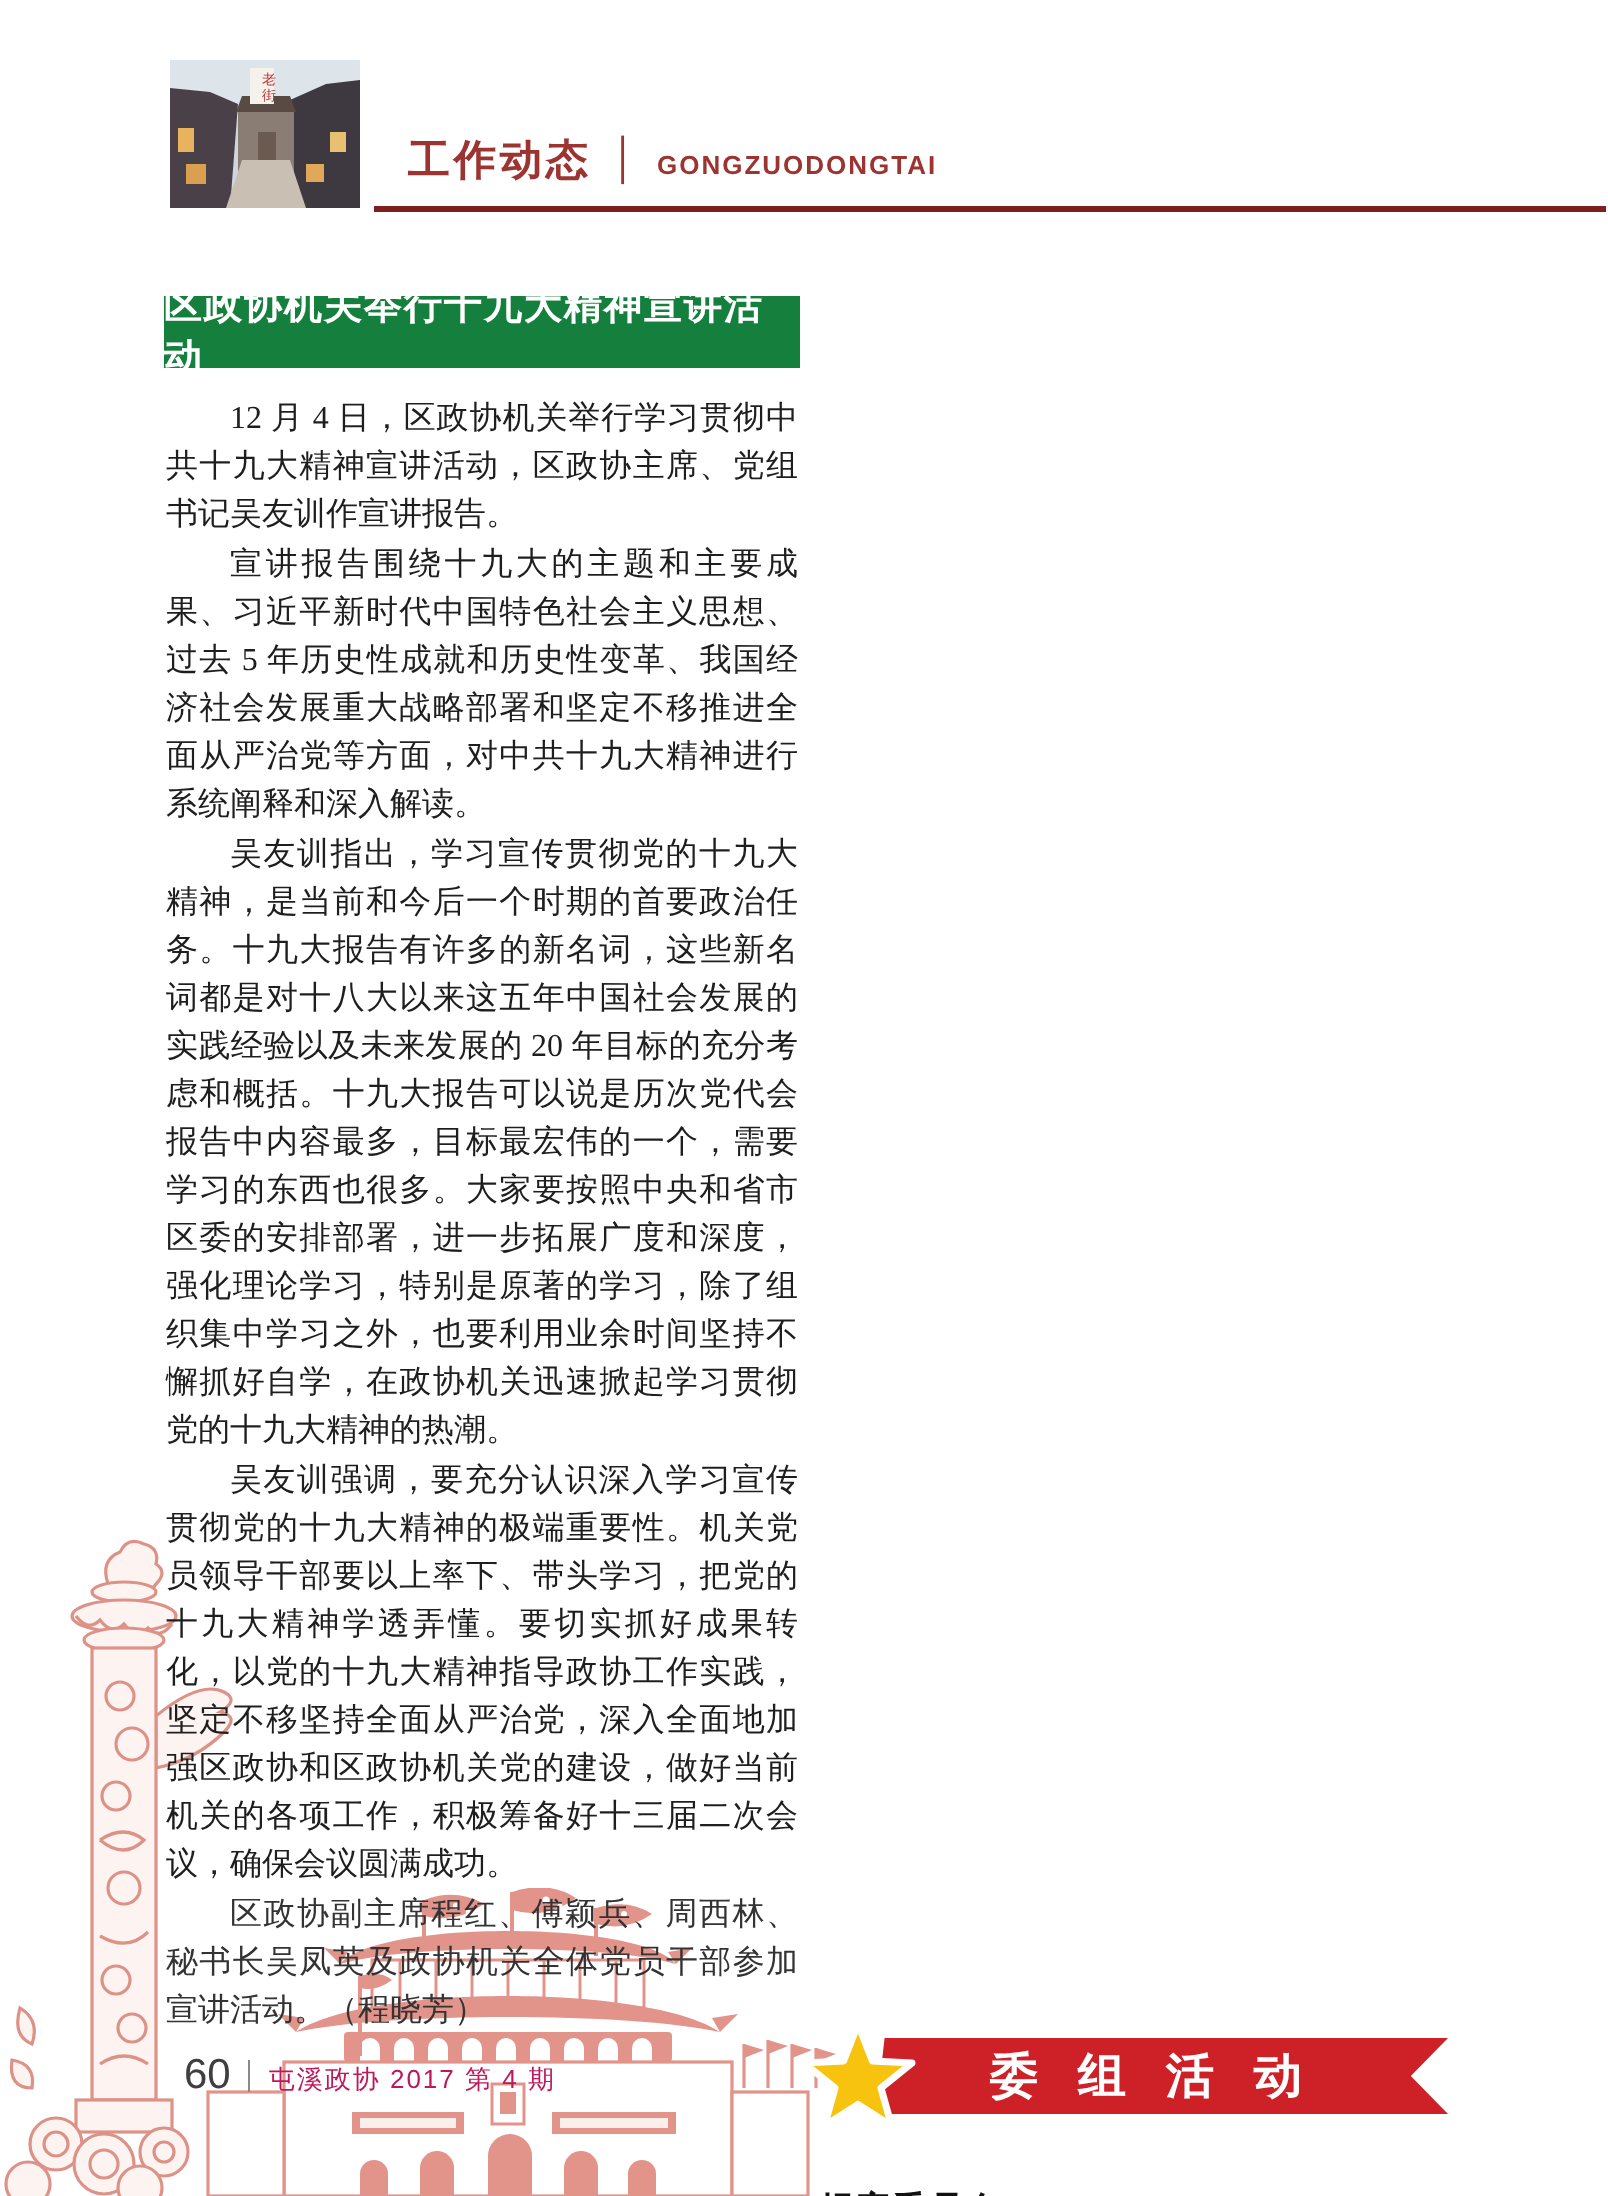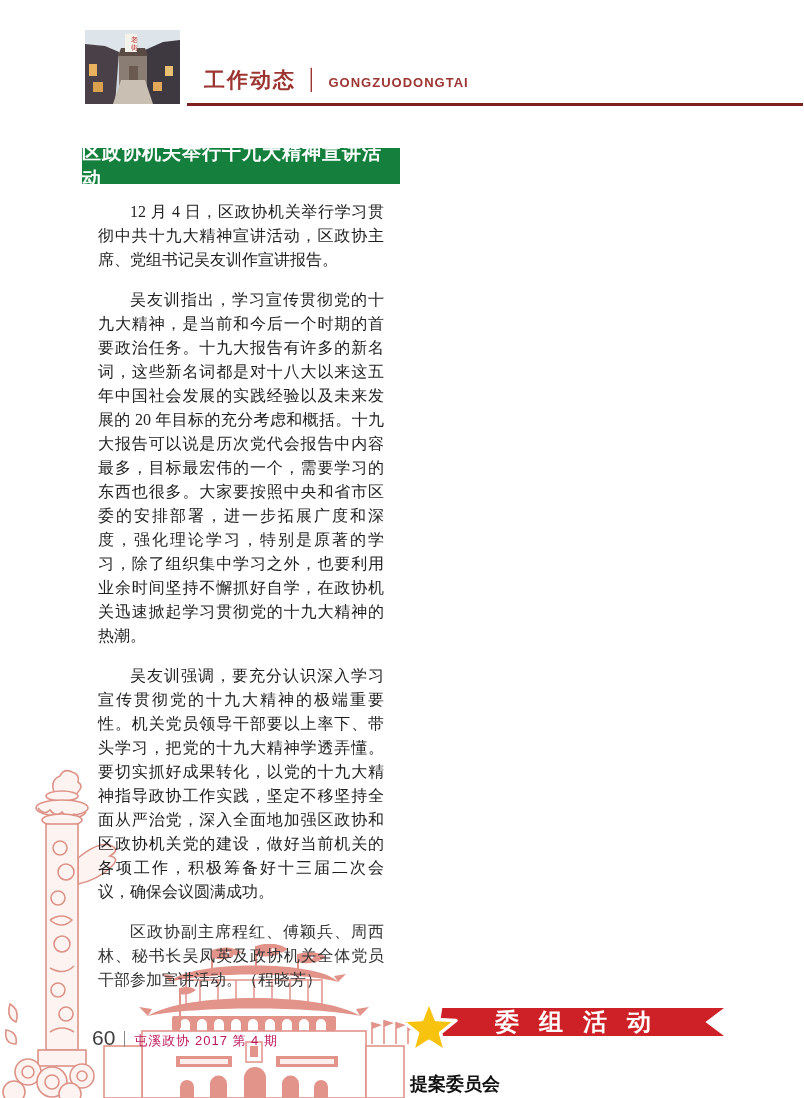--- a/index.html
+++ b/index.html
@@ -12,24 +12,24 @@
   .hdr-cn{font-size:21px;font-weight:bold;letter-spacing:2px;}
   .hdr-sep{font-size:20px;font-weight:300;color:#9c3431;transform:translateY(-1px);}
   .hdr-en{font-size:13px;font-weight:bold;letter-spacing:1px;}
   .hdr-rule{position:absolute;left:187px;top:103px;width:616px;height:3px;background:#7d201e;}
   
   .col-left{position:absolute;left:82px;top:148px;width:318px;}
   .col-right{position:absolute;left:410px;top:148px;width:314px;}
   .art-title-bar{height:36px;background:#15803d;color:#fff;display:flex;align-items:center;justify-content:center;
                  font-family:"Liberation Sans","DejaVu Sans",sans-serif;font-weight:bold;font-size:19px;letter-spacing:1px;}
   .body-text{margin-top:14px;font-size:16px;line-height:24px;text-align:justify;color:#1e1e1e;}
-  .body-text p{margin:16px;text-indent:2em;}
+  .body-text p{margin:1px;text-indent:2em;}
   .byline{color:#333;}
   
-  .banner{position:relative;height:28px;margin-bottom:36px;}
+  .banner{position:relative;height:38px;margin-bottom:36px;}
   .banner-band{position:absolute;left:28px;right:0;top:0;bottom:0;background:#ce2127;
                clip-path:polygon(1.5% 0,100% 0,93.5% 50%,100% 100%,0% 100%);
                display:flex;align-items:center;justify-content:center;}
   .banner-text{color:#fff;font-family:"Liberation Sans","DejaVu Sans",sans-serif;font-weight:bold;
                font-size:24px;letter-spacing:20px;text-indent:20px;transform:translateX(-8px);}
   .banner-fold{position:absolute;left:22px;top:32px;width:0;height:0;border-top:10px solid #8e1418;
                border-left:12px solid transparent;}
   .banner-star{position:absolute;left:-10px;top:-9px;width:58px;height:56px;}
   .committee-label{font-family:"Liberation Sans","DejaVu Sans",sans-serif;font-weight:bold;font-size:18px;
                    color:#111;margin:0 0 14px 0;}
@@ -71,20 +71,21 @@
     <span class="hdr-en">GONGZUODONGTAI</span>
   </div>
   <div class="hdr-rule"></div>
 
   <div class="col-left textlayer">
     <div class="art-title-bar">
       <span>区政协机关举行十九大精神宣讲活动</span>
     </div>
     <div class="body-text">
       <p>12 月 4 日，区政协机关举行学习贯彻中共十九大精神宣讲活动，区政协主席、党组书记吴友训作宣讲报告。</p>
+      <p>宣讲报告围绕十九大的主题和主要成果、习近平新时代中国特色社会主义思想、过去 5 年历史性成就和历史性变革、我国经济社会发展重大战略部署和坚定不移推进全面从严治党等方面，对中共十九大精神进行系统阐释和深入解读。</p>
       <p>吴友训指出，学习宣传贯彻党的十九大精神，是当前和今后一个时期的首要政治任务。十九大报告有许多的新名词，这些新名词都是对十八大以来这五年中国社会发展的实践经验以及未来发展的 20 年目标的充分考虑和概括。十九大报告可以说是历次党代会报告中内容最多，目标最宏伟的一个，需要学习的东西也很多。大家要按照中央和省市区委的安排部署，进一步拓展广度和深度，强化理论学习，特别是原著的学习，除了组织集中学习之外，也要利用业余时间坚持不懈抓好自学，在政协机关迅速掀起学习贯彻党的十九大精神的热潮。</p>
       <p>吴友训强调，要充分认识深入学习宣传贯彻党的十九大精神的极端重要性。机关党员领导干部要以上率下、带头学习，把党的十九大精神学透弄懂。要切实抓好成果转化，以党的十九大精神指导政协工作实践，坚定不移坚持全面从严治党，深入全面地加强区政协和区政协机关党的建设，做好当前机关的各项工作，积极筹备好十三届二次会议，确保会议圆满成功。</p>
       <p class="byline">区政协副主席程红、傅颖兵、周西林、秘书长吴凤英及政协机关全体党员干部参加宣讲活动。（程晓芳）</p>
     </div>
   </div>
 
   <div class="col-right textlayer">
     <div class="banner">
       <div class="banner-band">
         <span class="banner-text">委组活动</span>

